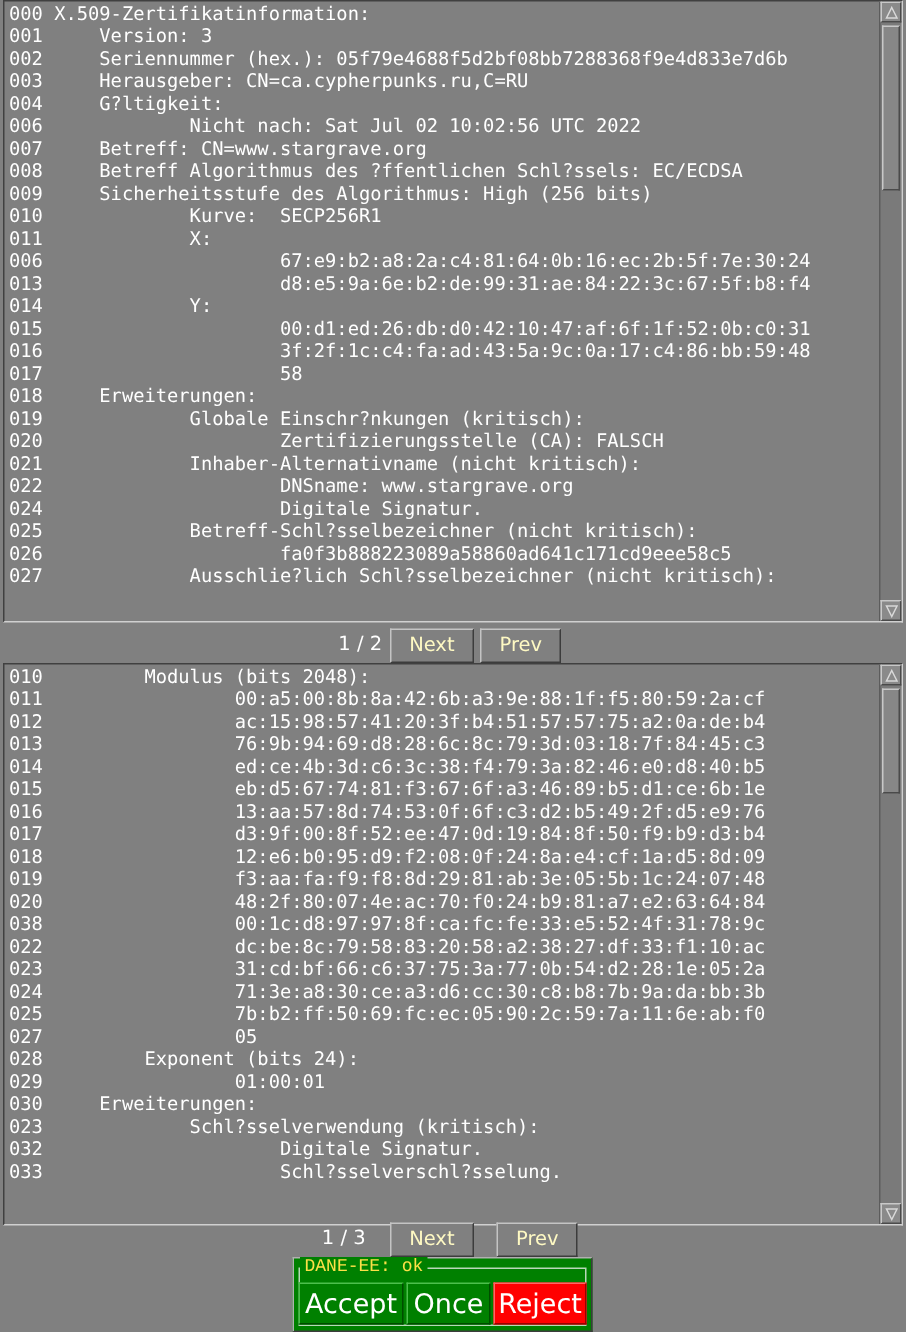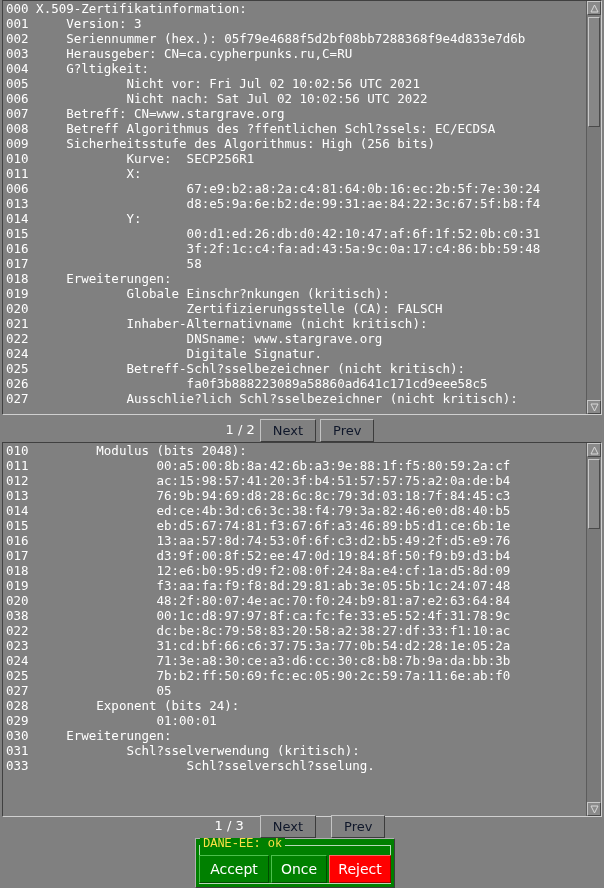--- a/index.html
+++ b/index.html
@@ -118,21 +118,21 @@
   .page-count {
     font-family: "DejaVu Sans", "Liberation Sans", sans-serif;
     font-size: 13px;
     color: #ffffff;
     padding-right: 5px;
     line-height: 24px;
   }
   .pbtn {
     font-family: "DejaVu Sans", "Liberation Sans", sans-serif;
     font-size: 13px;
-    color: #0f172a;
+    color: #fef9c3;
     background: #808080;
     border-top: 1px solid #c4c4c4;
     border-left: 1px solid #c4c4c4;
     border-right: 1px solid #3c3c3c;
     border-bottom: 1px solid #3c3c3c;
     padding: 3px 12px;
     margin-right: 4px;
     cursor: pointer;
     box-sizing: border-box;
     min-width: 50px;
@@ -179,21 +179,21 @@
     position: absolute;
     left: 199px;
     top: 855px;
     width: 192px;
     height: 28px;
     display: flex;
     z-index: 4;
   }
   .dbtn {
     font-family: "DejaVu Sans", "Liberation Sans", sans-serif;
-    font-size: 14px;
+    font-size: 18px;
     color: #ffffff;
     background: #008000;
     border-top: 1px solid #4dbf4d;
     border-left: 1px solid #4dbf4d;
     border-right: 1px solid #004d00;
     border-bottom: 1px solid #004d00;
     cursor: pointer;
     box-sizing: border-box;
     display: flex;
     align-items: center;
@@ -218,21 +218,20 @@
 <div class="app">
 
   <div class="panel panel-1">
     <div class="text-area">
       <div id="panel1-lines">
           <div class="line">000 X.509-Zertifikatinformation:</div>
           <div class="line">001     Version: 3</div>
           <div class="line">002     Seriennummer (hex.): 05f79e4688f5d2bf08bb7288368f9e4d833e7d6b</div>
           <div class="line">003     Herausgeber: CN=ca.cypherpunks.ru,C=RU</div>
           <div class="line">004     G?ltigkeit:</div>
-          <div class="line">005             Nicht vor: Fri Jul 02 10:02:56 UTC 2021</div>
           <div class="line">006             Nicht nach: Sat Jul 02 10:02:56 UTC 2022</div>
           <div class="line">007     Betreff: CN=www.stargrave.org</div>
           <div class="line">008     Betreff Algorithmus des ?ffentlichen Schl?ssels: EC/ECDSA</div>
           <div class="line">009     Sicherheitsstufe des Algorithmus: High (256 bits)</div>
           <div class="line">010             Kurve:  SECP256R1</div>
           <div class="line">011             X:</div>
           <div class="line">006                     67:e9:b2:a8:2a:c4:81:64:0b:16:ec:2b:5f:7e:30:24</div>
           <div class="line">013                     d8:e5:9a:6e:b2:de:99:31:ae:84:22:3c:67:5f:b8:f4</div>
           <div class="line">014             Y:</div>
           <div class="line">015                     00:d1:ed:26:db:d0:42:10:47:af:6f:1f:52:0b:c0:31</div>
@@ -286,21 +285,22 @@
           <div class="line">020                 48:2f:80:07:4e:ac:70:f0:24:b9:81:a7:e2:63:64:84</div>
           <div class="line">038                 00:1c:d8:97:97:8f:ca:fc:fe:33:e5:52:4f:31:78:9c</div>
           <div class="line">022                 dc:be:8c:79:58:83:20:58:a2:38:27:df:33:f1:10:ac</div>
           <div class="line">023                 31:cd:bf:66:c6:37:75:3a:77:0b:54:d2:28:1e:05:2a</div>
           <div class="line">024                 71:3e:a8:30:ce:a3:d6:cc:30:c8:b8:7b:9a:da:bb:3b</div>
           <div class="line">025                 7b:b2:ff:50:69:fc:ec:05:90:2c:59:7a:11:6e:ab:f0</div>
           <div class="line">027                 05</div>
           <div class="line">028         Exponent (bits 24):</div>
           <div class="line">029                 01:00:01</div>
           <div class="line">030     Erweiterungen:</div>
-          <div class="line">031             Schl?sselverwendung (kritisch):</div>
+          <div class="line">023             Schl?sselverwendung (kritisch):</div>
+          <div class="line">032                     Digitale Signatur.</div>
           <div class="line">033                     Schl?sselverschl?sselung.</div>
         </div>
     </div>
     <div class="scrollbar">
       <div class="sb-btn sb-up">
         <svg width="9" height="9" viewBox="0 0 9 9">
           <polygon points="4.5,1 8,8 1,8" fill="none" stroke="#d8d8d8" stroke-width="1"></polygon>
         </svg>
       </div>
       <div class="sb-thumb"></div>

